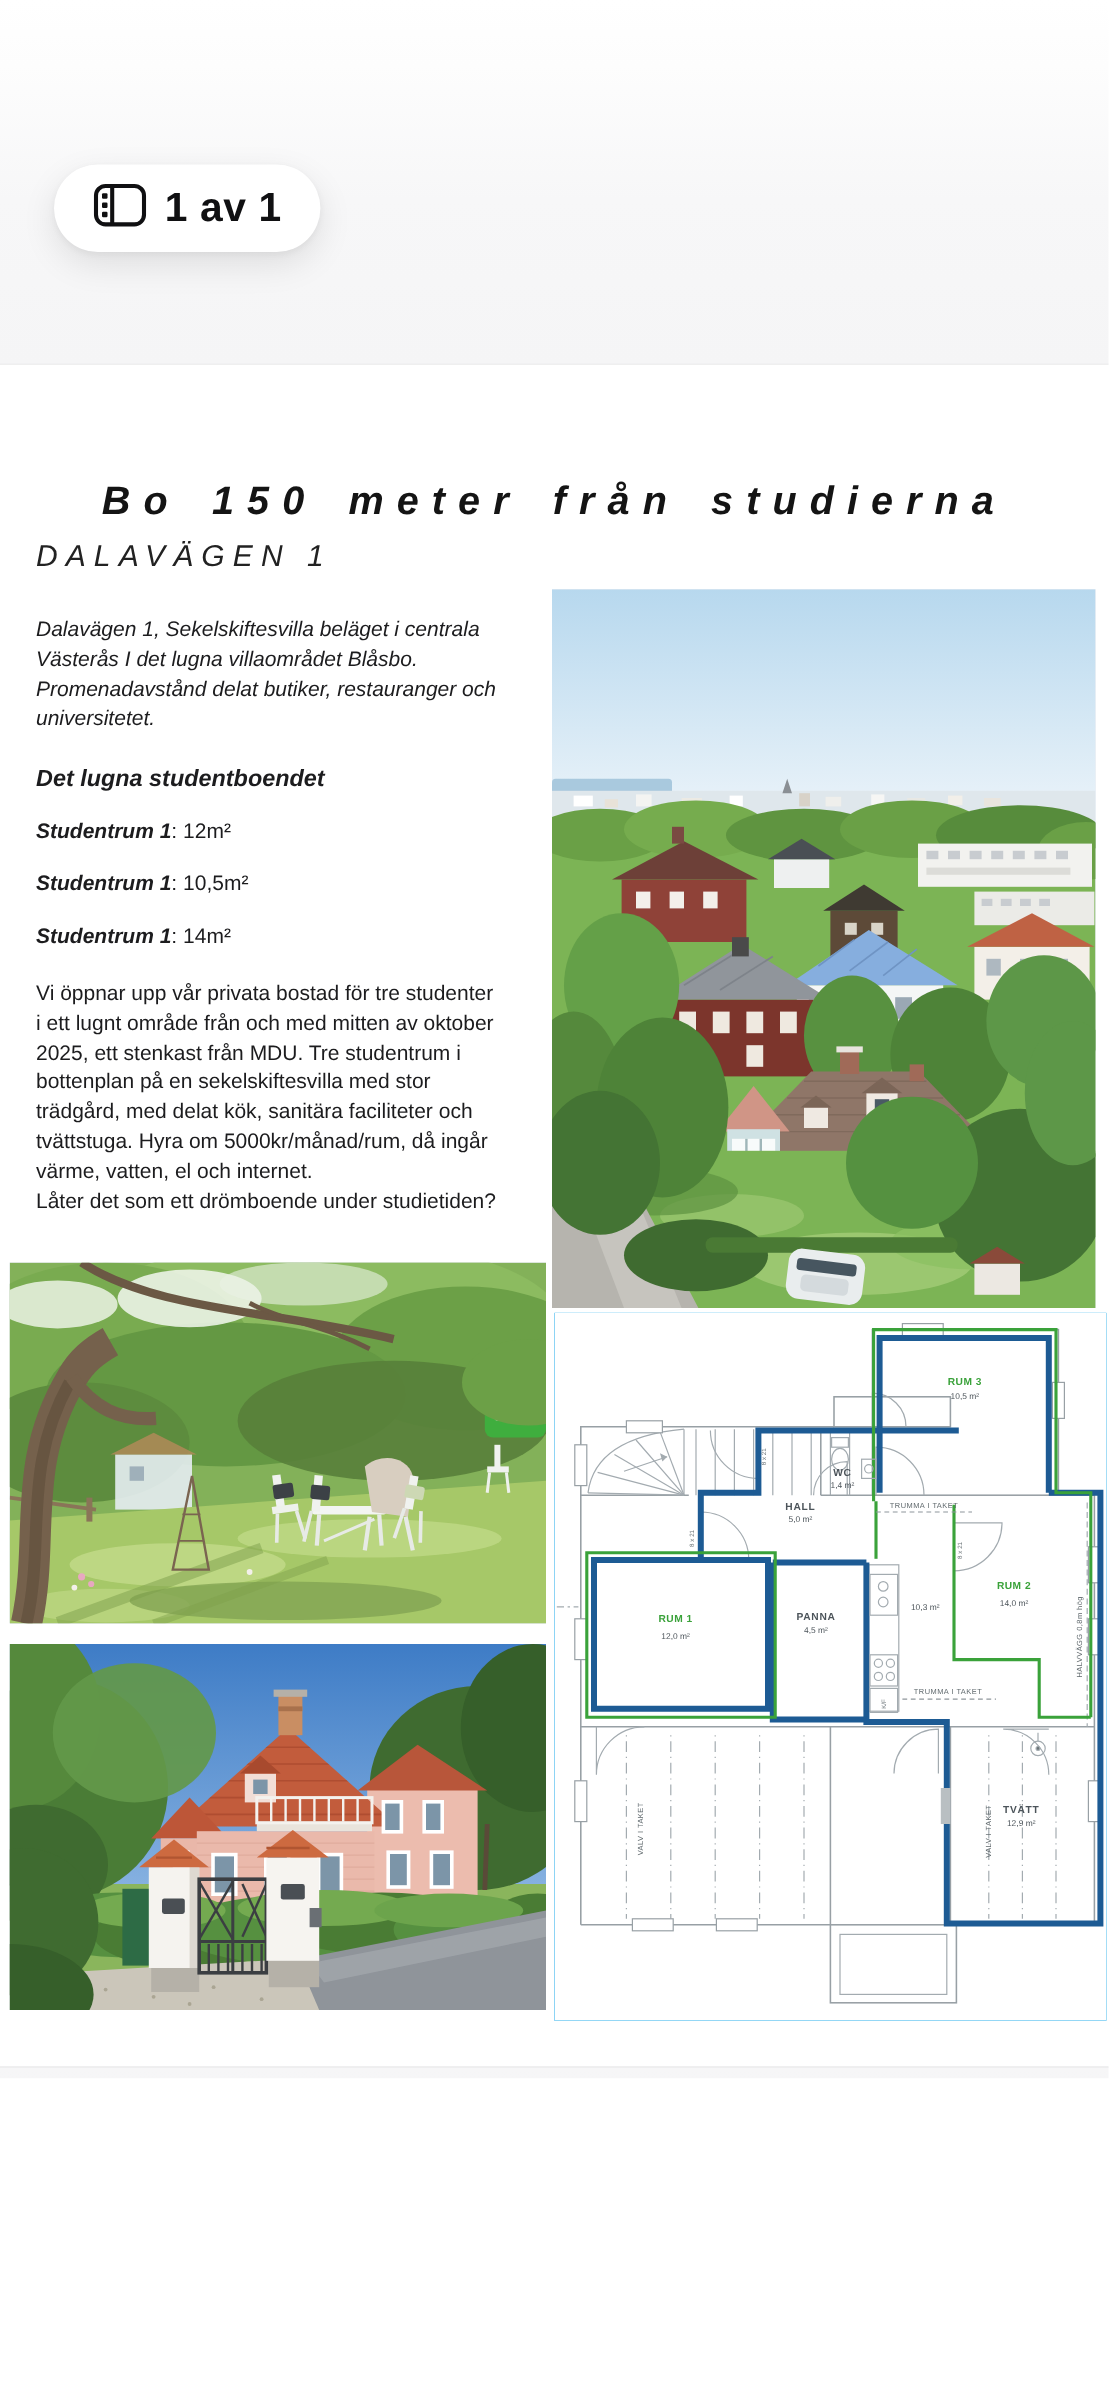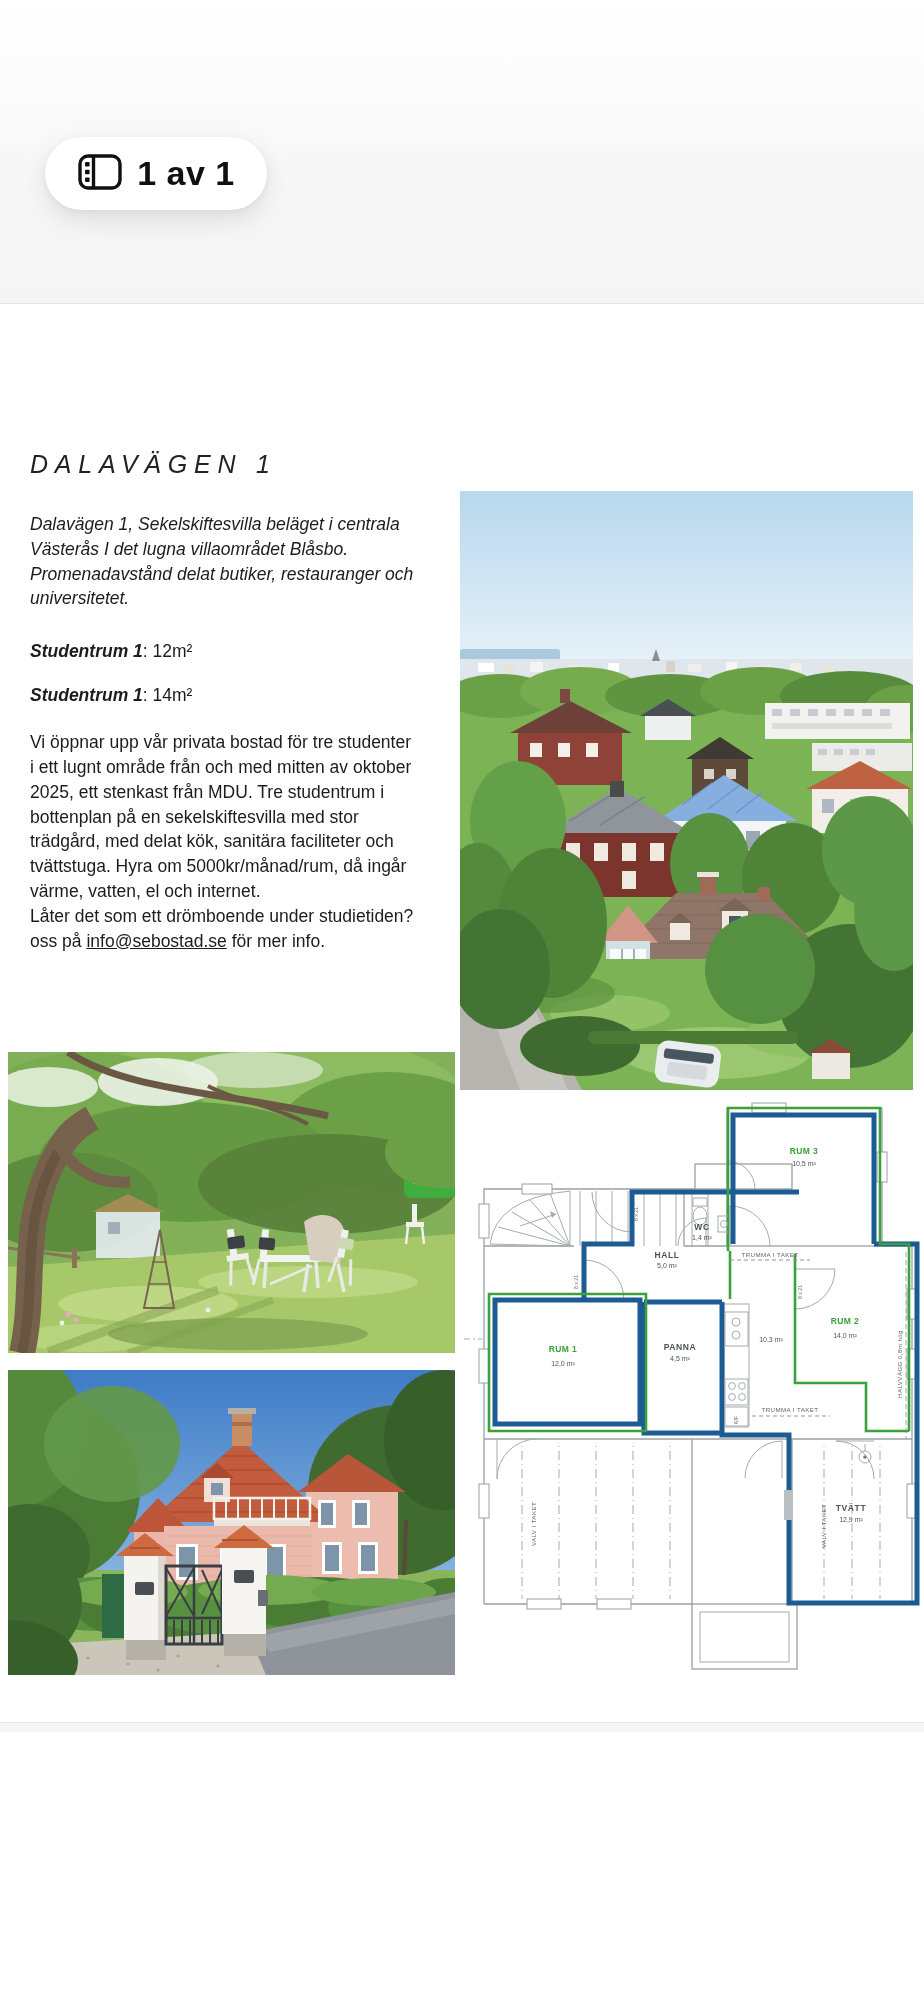--- a/index.html
+++ b/index.html
@@ -67,38 +67,40 @@
           <rect x="8" y="16.7" width="4.6" height="4.6" rx="1" fill="#101012"></rect>
           <rect x="8" y="24.4" width="4.6" height="4.6" rx="1" fill="#101012"></rect>
         </svg>
       </span>
       <span class="label">1 av 1</span>
     </div>
   </div>
 
   <div class="page">
 
+    <div class="doc-title">Bo 150 meter från studierna</div>
     <div class="doc-subtitle">DALAVÄGEN 1</div>
 
     <div class="text-col">
       <p class="intro">Dalavägen 1, Sekelskiftesvilla beläget i centrala
 Västerås I det lugna villaområdet Blåsbo.
 Promenadavstånd delat butiker, restauranger och
 universitetet.</p>
+      <p class="section-heading">Det lugna studentboendet</p>
       <div class="room-line"><b>Studentrum 1</b><span>: 12m²</span></div>
+      <div class="room-line"><b>Studentrum 1</b><span>: 10,5m²</span></div>
       <div class="room-line"><b>Studentrum 1</b><span>: 14m²</span></div>
       <p class="body-par">Vi öppnar upp vår privata bostad för tre studenter
 i ett lugnt område från och med mitten av oktober
 2025, ett stenkast från MDU. Tre studentrum i
 bottenplan på en sekelskiftesvilla med stor
 trädgård, med delat kök, sanitära faciliteter och
 tvättstuga. Hyra om 5000kr/månad/rum, då ingår
 värme, vatten, el och internet.
 Låter det som ett drömboende under studietiden?</p>
-      <div class="contact-line"><span>oss på </span><a href="#">info@sebostad.se</a><span> för mer info.</span></div>
     </div>
 
     <div class="photo" id="aerial">
       <svg width="453" height="599" viewBox="0 0 453 599">
         <defs>
           <linearGradient id="skyg" x1="0" y1="0" x2="0" y2="1">
             <stop offset="0" stop-color="#b7d8ee"></stop>
               <stop offset="1" stop-color="#eef5fa"></stop>
           </linearGradient>
         </defs>

